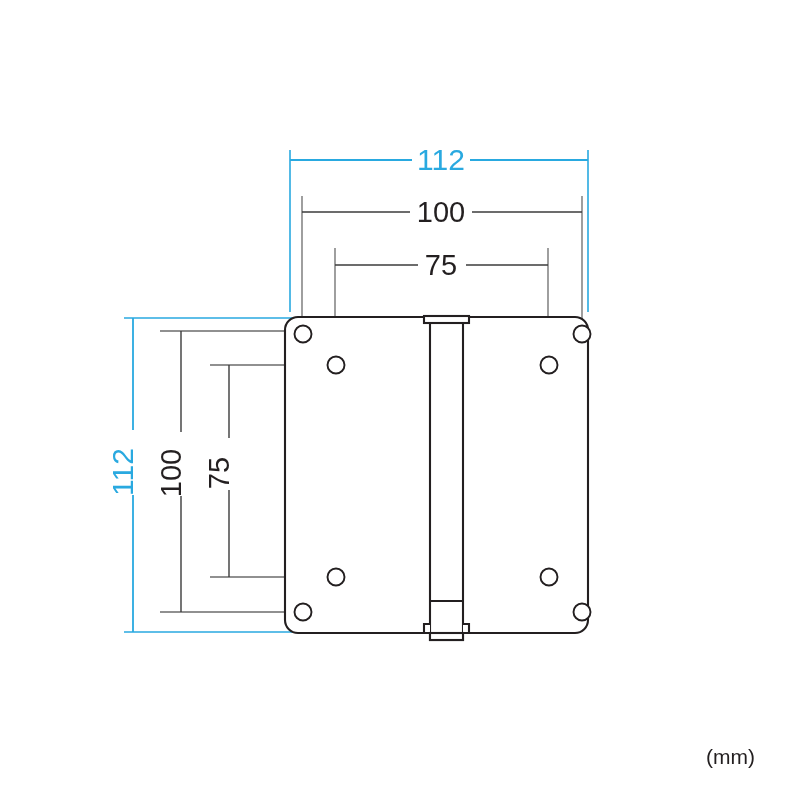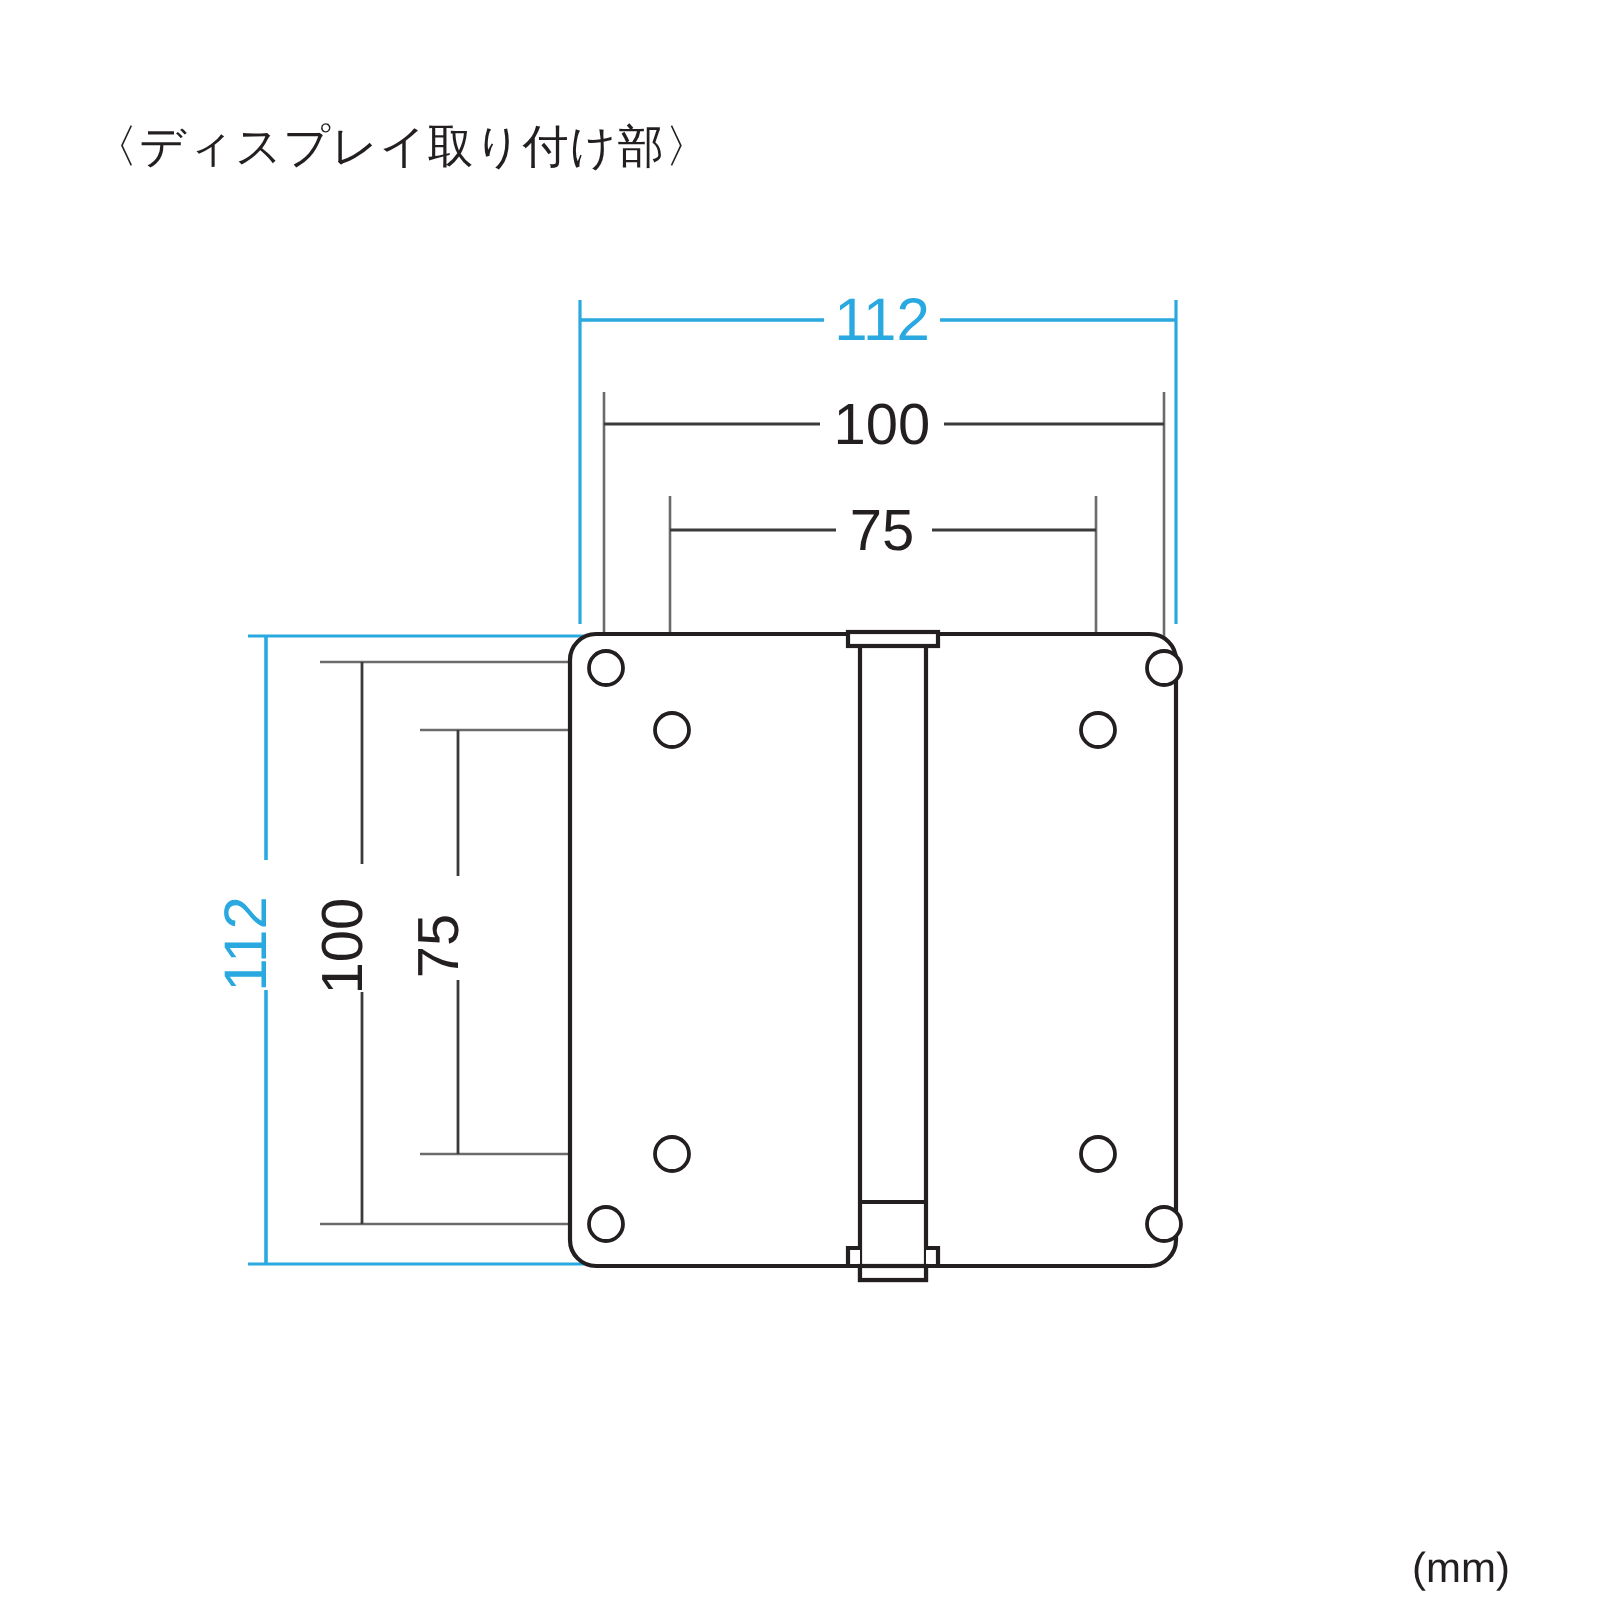--- a/index.html
+++ b/index.html
@@ -33,31 +33,29 @@
     color: #231f20;
     white-space: nowrap;
   }
   .unit-label {
     position: absolute;
     left: 706px;
     top: 745px;
     font-size: 21px;
     color: #231f20;
     white-space: nowrap;
-    margin-top: 28px;
   }
   svg { display: block; }
   text { user-select: none; }
 </style>
 </head>
 <body>
 
 <div id="drawing-root">
 
-  <div class="title-label">〈ディスプレイ取り付け部〉</div>
 
   <svg width="800" height="800" viewBox="0 0 800 800">
 
     <g>
 
       <line x1="290" y1="150" x2="290" y2="312" stroke="#29a9e0" stroke-width="1.6"></line>
       <line x1="588" y1="150" x2="588" y2="312" stroke="#29a9e0" stroke-width="1.6"></line>
 
       <line x1="290" y1="160" x2="412" y2="160" stroke="#29a9e0" stroke-width="1.8"></line>
       <line x1="470" y1="160" x2="588" y2="160" stroke="#29a9e0" stroke-width="1.8"></line>

